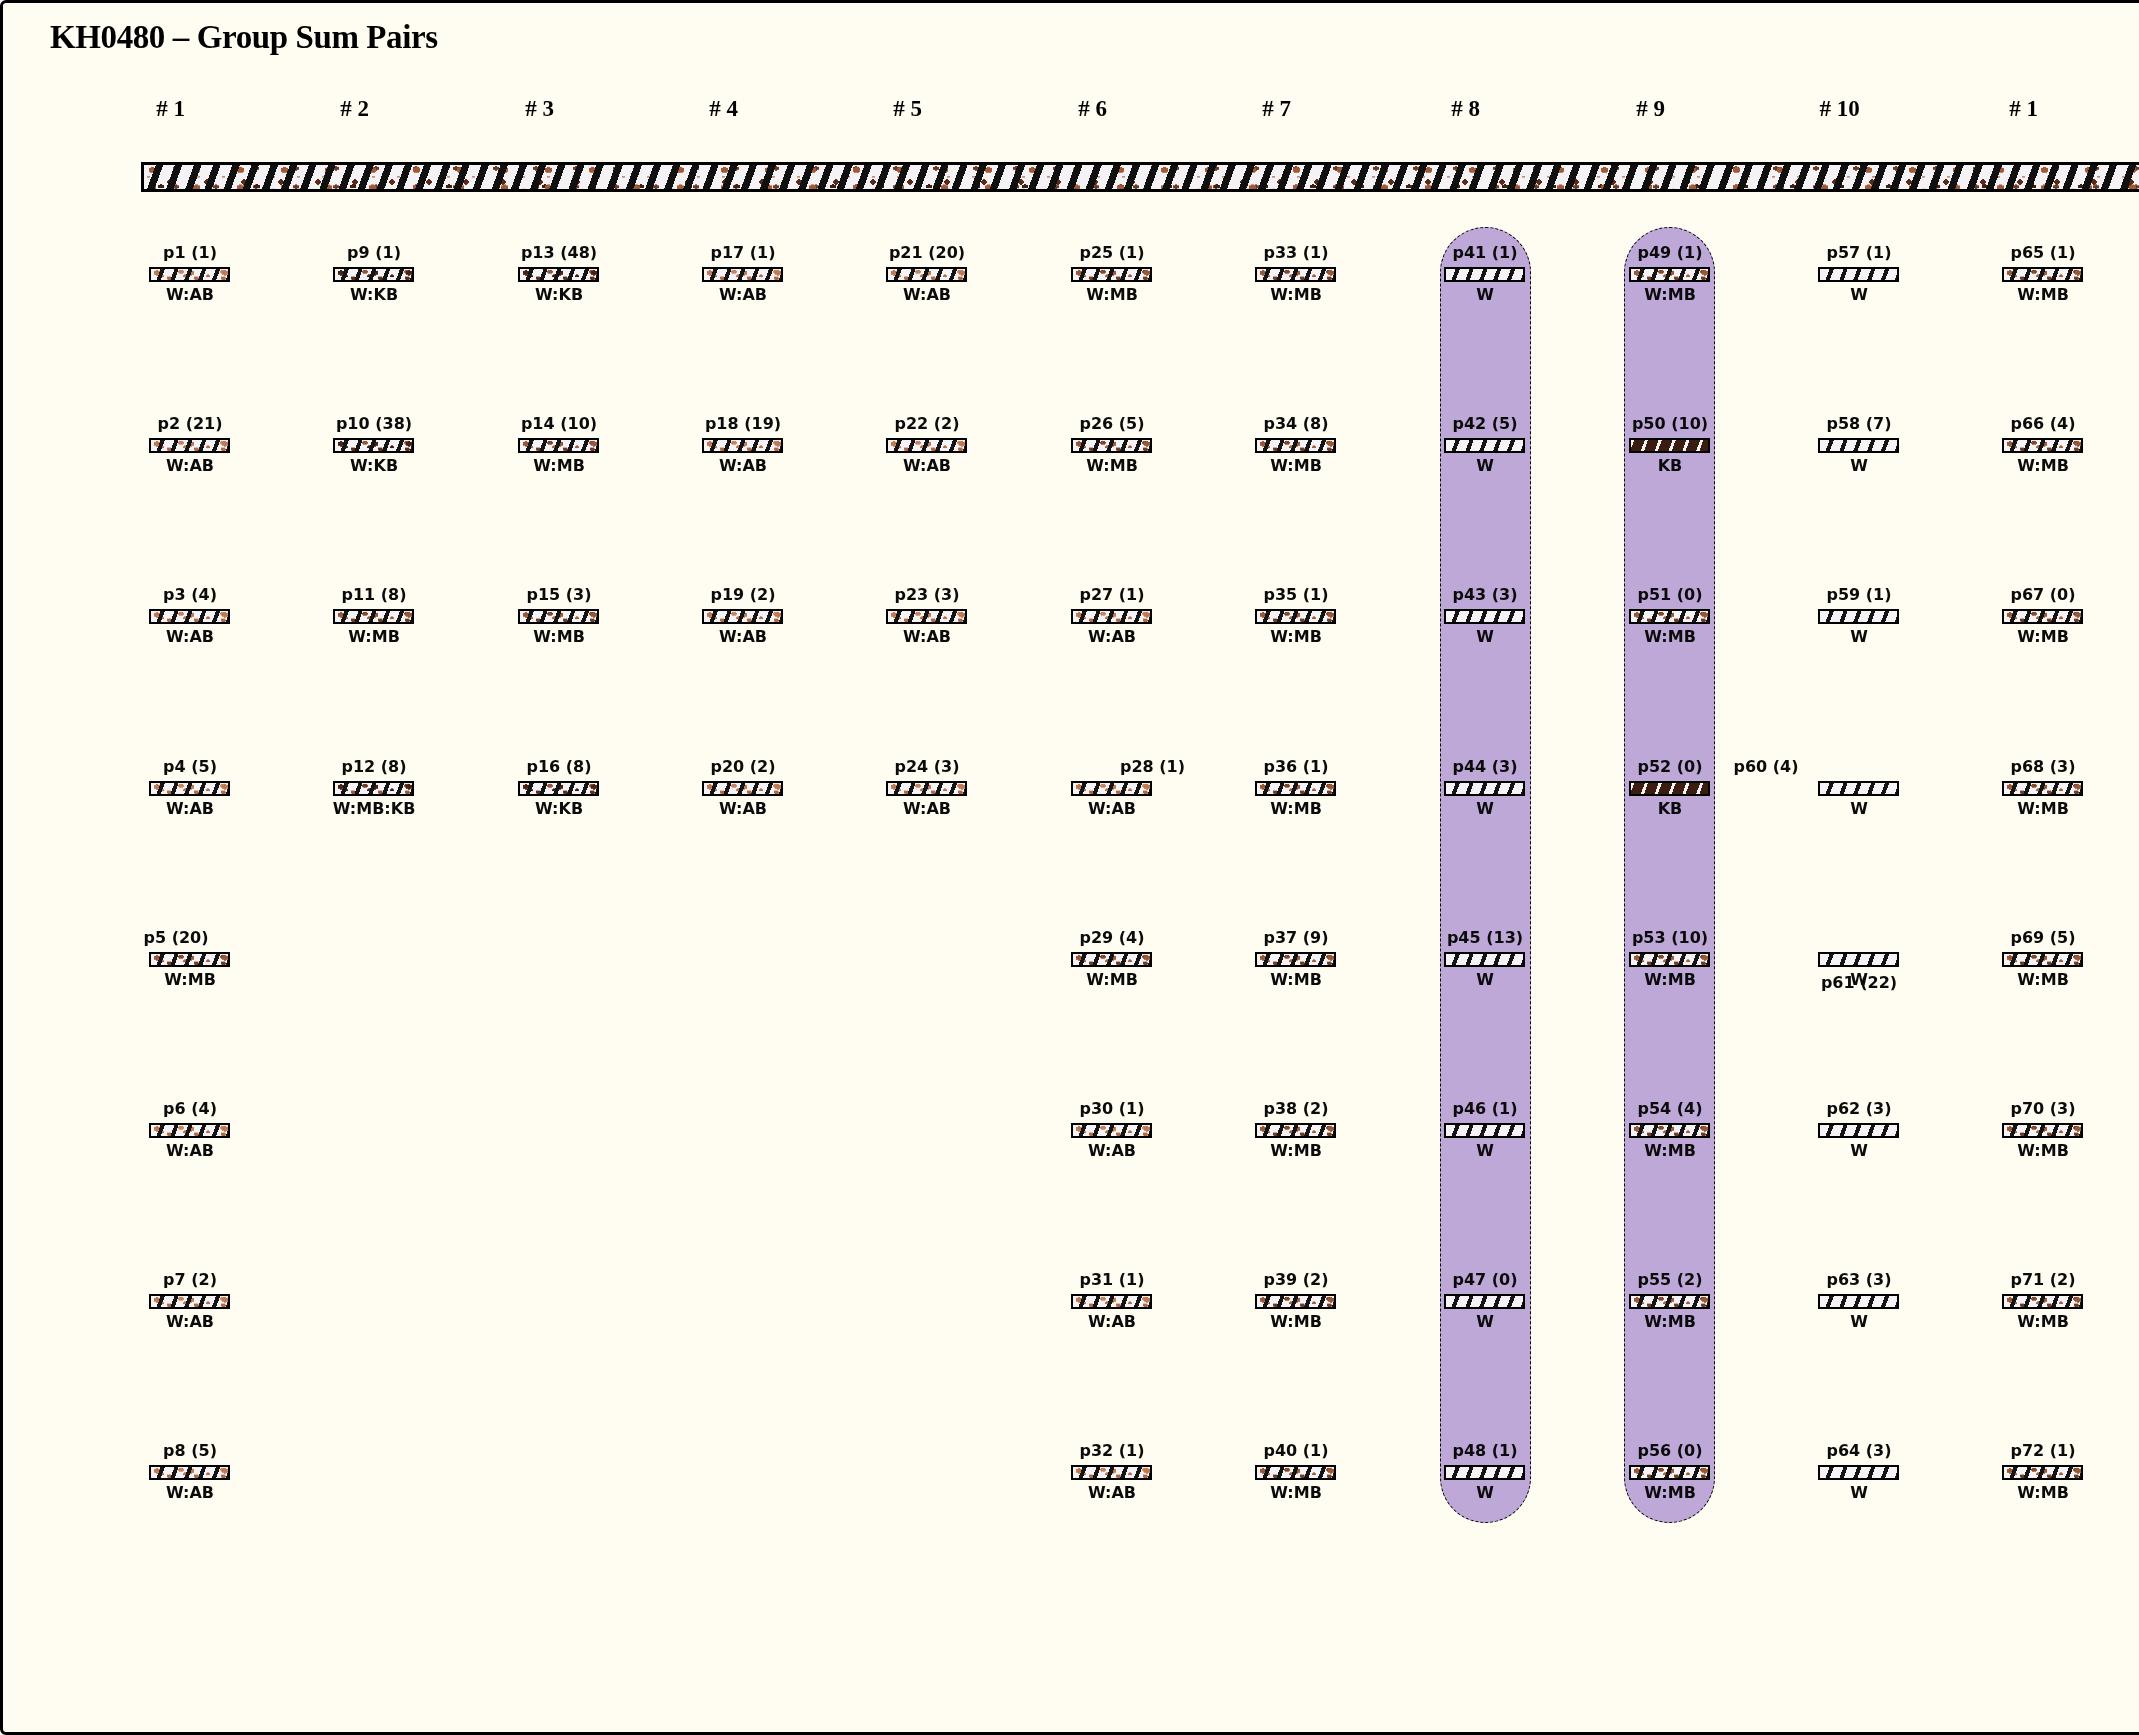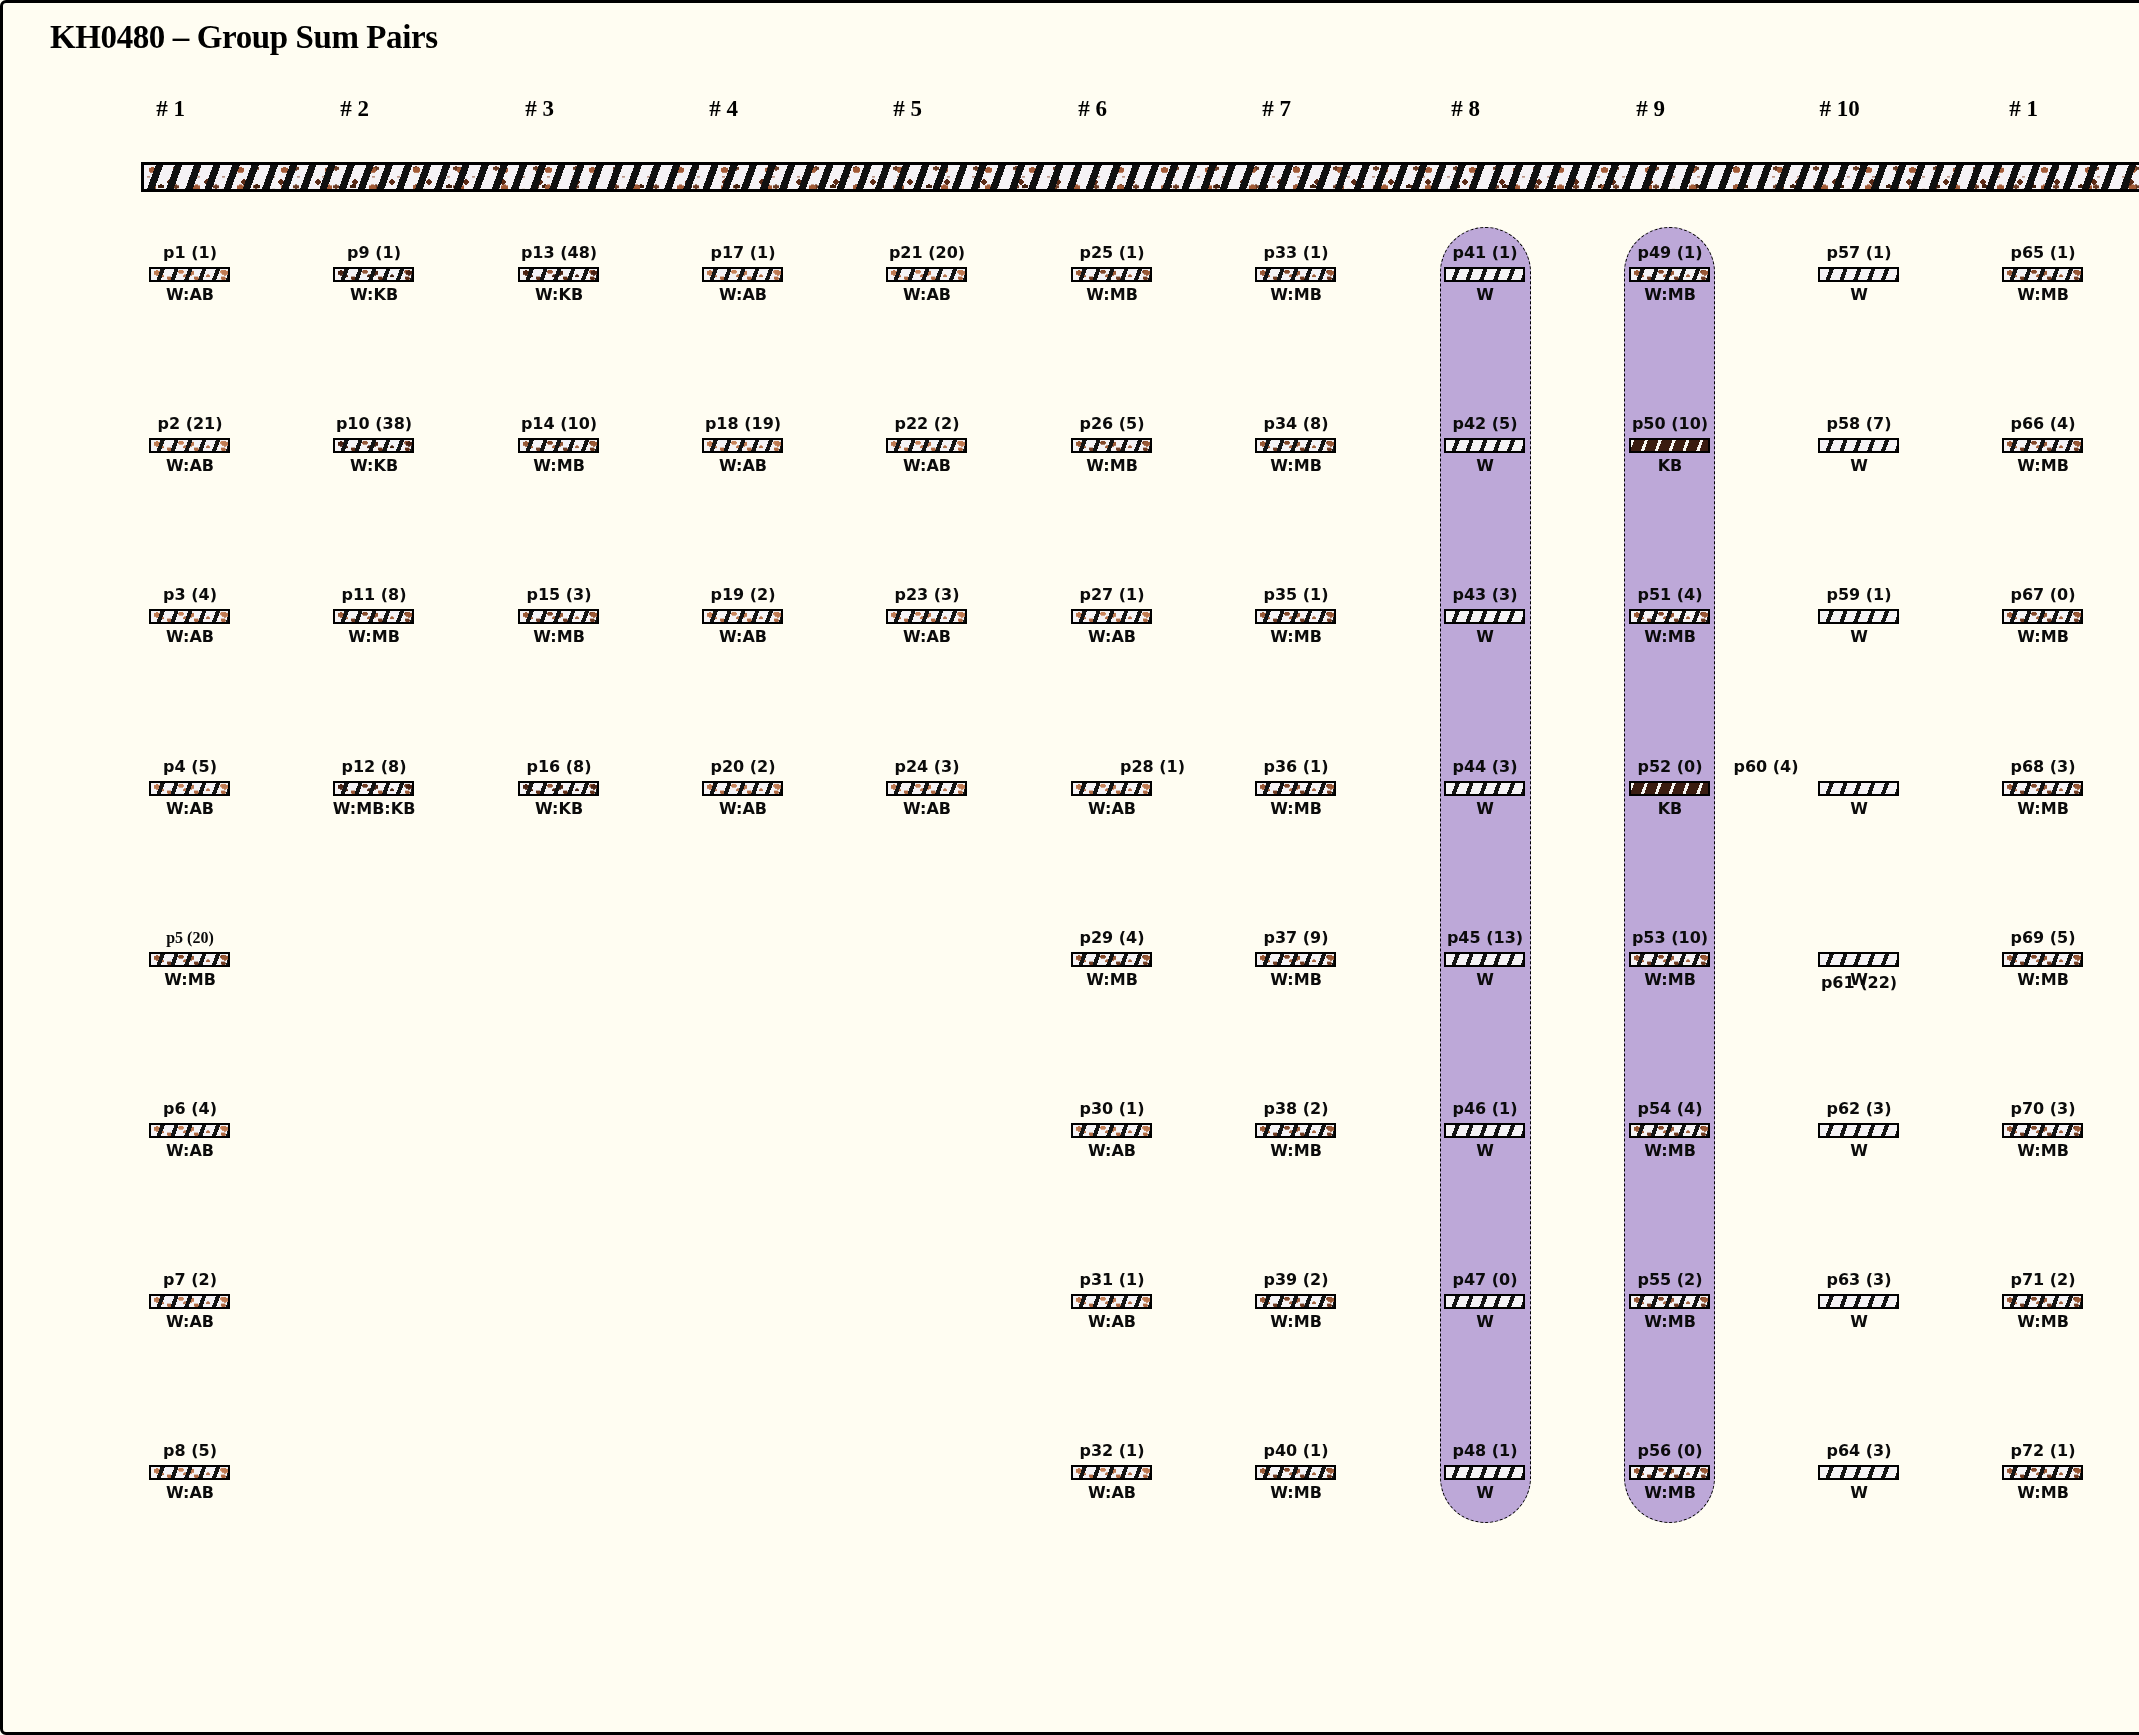--- a/index.html
+++ b/index.html
@@ -106,21 +106,21 @@
       <div class="item-tag" style="left: 114px; top: 282px;">W:AB</div>
       <div class="item-label" style="left: 114px; top: 411px;">p2 (21)</div>
       <div class="bar pat-WAB" style="left: 146px; top: 435px;"></div>
       <div class="item-tag" style="left: 114px; top: 453px;">W:AB</div>
       <div class="item-label" style="left: 114px; top: 582px;">p3 (4)</div>
       <div class="bar pat-WAB" style="left: 146px; top: 606px;"></div>
       <div class="item-tag" style="left: 114px; top: 624px;">W:AB</div>
       <div class="item-label" style="left: 114px; top: 754px;">p4 (5)</div>
       <div class="bar pat-WAB" style="left: 146px; top: 778px;"></div>
       <div class="item-tag" style="left: 114px; top: 796px;">W:AB</div>
-      <div class="item-label" style="left: 114px; top: 925px; font-family: Liberation Serif, serif;">p5 (20)</div>
+      <div class="item-label" style="left: 100px; top: 925px;">p5 (20)</div>
       <div class="bar pat-WMB" style="left: 146px; top: 949px;"></div>
       <div class="item-tag" style="left: 114px; top: 967px;">W:MB</div>
       <div class="item-label" style="left: 114px; top: 1096px;">p6 (4)</div>
       <div class="bar pat-WAB" style="left: 146px; top: 1120px;"></div>
       <div class="item-tag" style="left: 114px; top: 1138px;">W:AB</div>
       <div class="item-label" style="left: 114px; top: 1267px;">p7 (2)</div>
       <div class="bar pat-WAB" style="left: 146px; top: 1291px;"></div>
       <div class="item-tag" style="left: 114px; top: 1309px;">W:AB</div>
       <div class="item-label" style="left: 114px; top: 1438px;">p8 (5)</div>
       <div class="bar pat-WAB" style="left: 146px; top: 1462px;"></div>
@@ -254,21 +254,21 @@
       <div class="bar pat-W" style="left: 1441px; top: 1462px;"></div>
       <div class="item-tag" style="left: 1409px; top: 1480px;">W</div>
       <div class="pill" style="left: 1621px;"></div>
       <div class="col-header" style="left: 1596px;"># 9</div>
       <div class="item-label" style="left: 1594px; top: 240px;">p49 (1)</div>
       <div class="bar pat-WMB" style="left: 1626px; top: 264px;"></div>
       <div class="item-tag" style="left: 1594px; top: 282px;">W:MB</div>
       <div class="item-label" style="left: 1594px; top: 411px;">p50 (10)</div>
       <div class="bar pat-KB" style="left: 1626px; top: 435px;"></div>
       <div class="item-tag" style="left: 1594px; top: 453px;">KB</div>
-      <div class="item-label" style="left: 1594px; top: 582px;">p51 (4)</div>
+      <div class="item-label" style="left: 1594px; top: 582px;">p51 (0)</div>
       <div class="bar pat-WMB" style="left: 1626px; top: 606px;"></div>
       <div class="item-tag" style="left: 1594px; top: 624px;">W:MB</div>
       <div class="item-label" style="left: 1594px; top: 754px;">p52 (0)</div>
       <div class="bar pat-KB" style="left: 1626px; top: 778px;"></div>
       <div class="item-tag" style="left: 1594px; top: 796px;">KB</div>
       <div class="item-label" style="left: 1594px; top: 925px;">p53 (10)</div>
       <div class="bar pat-WMB" style="left: 1626px; top: 949px;"></div>
       <div class="item-tag" style="left: 1594px; top: 967px;">W:MB</div>
       <div class="item-label" style="left: 1594px; top: 1096px;">p54 (4)</div>
       <div class="bar pat-WMB" style="left: 1626px; top: 1120px;"></div>

